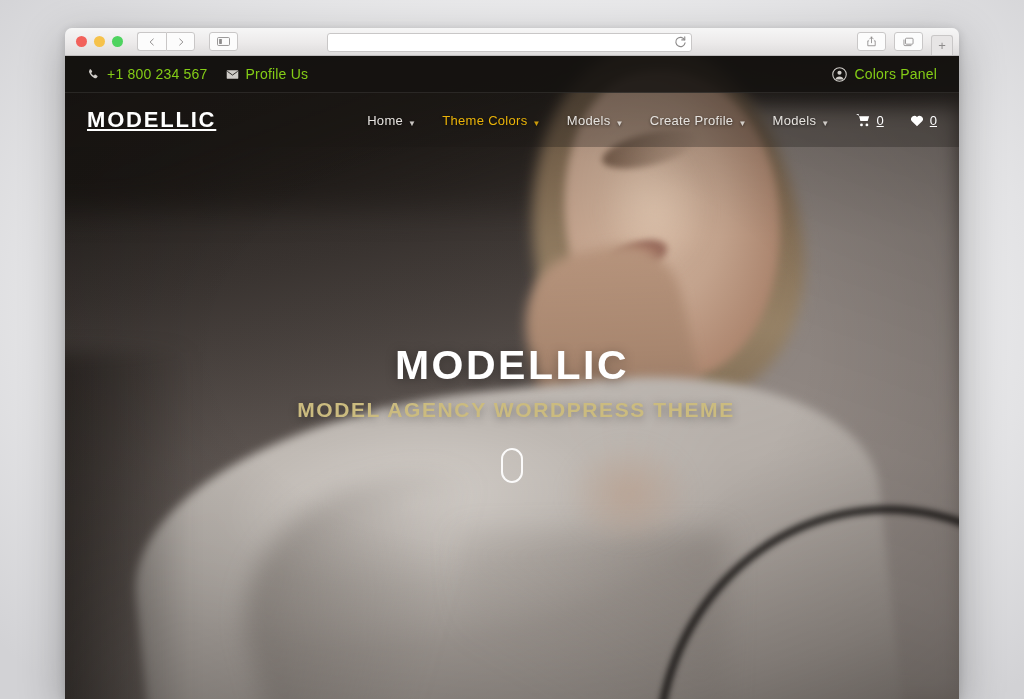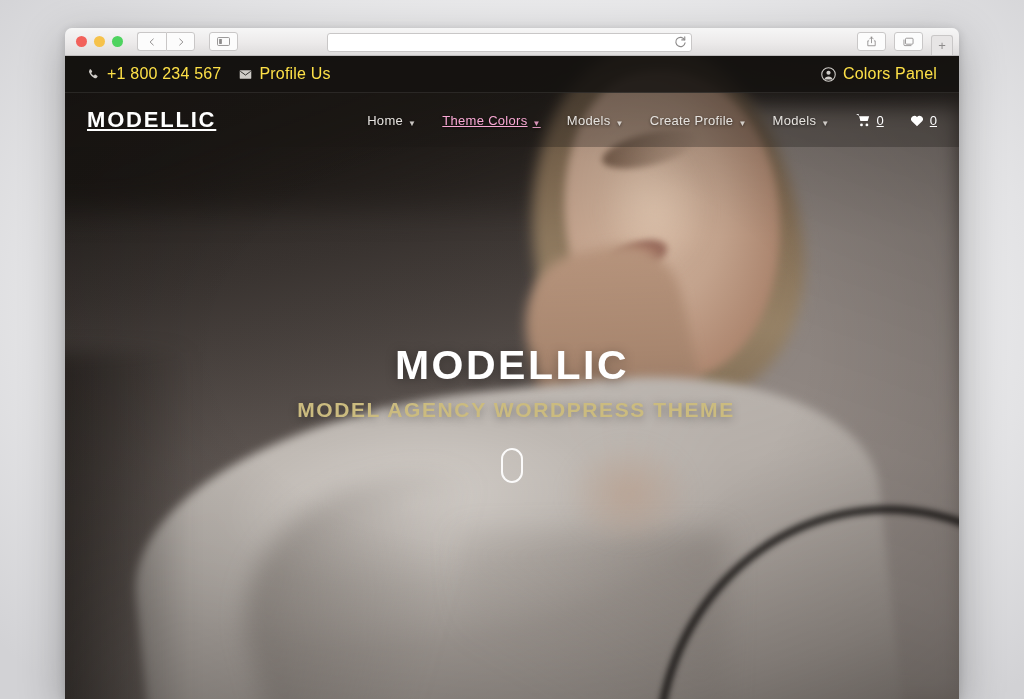--- a/index.html
+++ b/index.html
@@ -245,22 +245,22 @@
     background: rgba(20,18,16,.88);
     display: flex;
     align-items: center;
     padding: 0 22px;
     border-bottom: 1px solid rgba(255,255,255,.09);
   }
   .topbar-left { display: flex; align-items: center; gap: 18px; }
   .topbar-right { margin-left: auto; display: flex; align-items: center; }
   .tb-item {
     display: flex; align-items: center; gap: 7px;
-    color: #fde047;
-    font-size: 16px;
+    color: #84cc16;
+    font-size: 14px;
     letter-spacing: .2px;
     text-decoration: none;
   }
   .tb-item svg { width: 13px; height: 13px; flex: none; fill: #cfccc8; }
   .tb-item.panel svg { width: 15px; height: 15px; }
 
   .navbar {
     height: 54px;
     display: flex;
     align-items: center;
@@ -280,21 +280,21 @@
     gap: 26px;
   }
   .nav-link {
     color: #e6e3df;
     font-size: 13px;
     letter-spacing: .3px;
     text-decoration: none;
     display: flex; align-items: flex-end; gap: 5px;
     text-shadow: 0 1px 3px rgba(0,0,0,.55);
   }
-  .nav-link.active { color: #f9a8d4; text-decoration: underline; }
+  .nav-link.active { color: #eab308; }
   .caret { font-size: 8px; opacity: .85; line-height: 1; }
 
   .nav-meta { display: flex; align-items: center; gap: 6px; color: #ffffff; font-size: 13px; }
   .nav-meta svg { width: 15px; height: 14px; fill: #ffffff; }
   .nav-meta.heart svg { width: 14px; height: 13px; }
 
   
   .hero {
     position: absolute;
     left: 0; right: 0;

